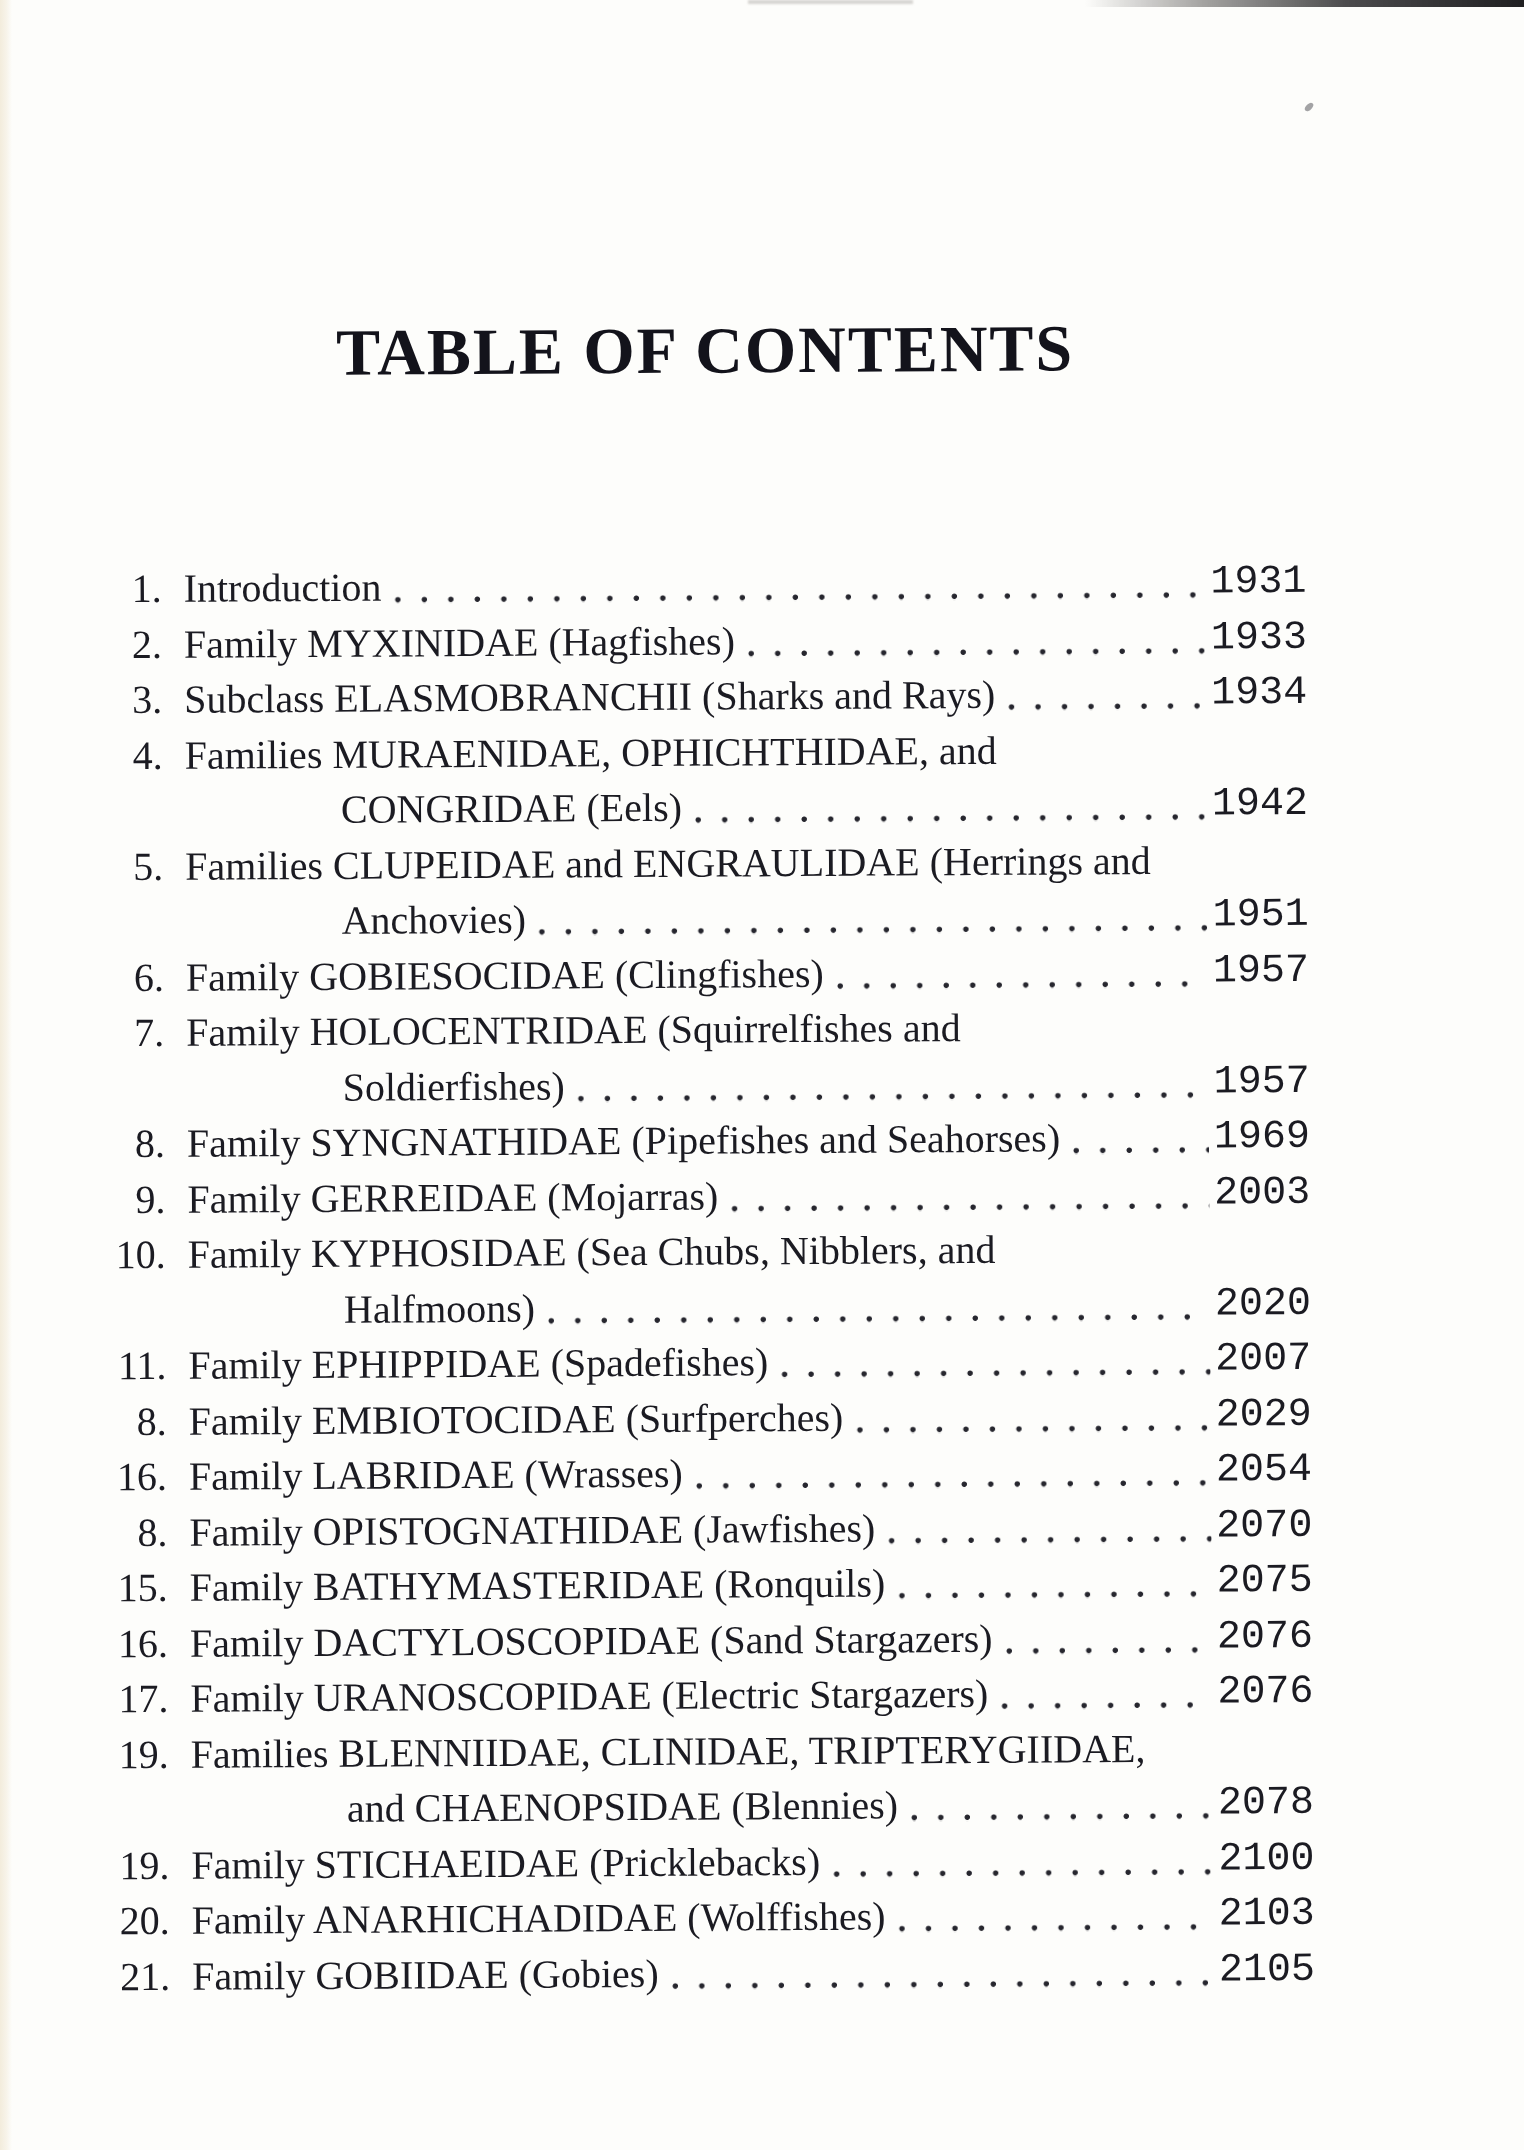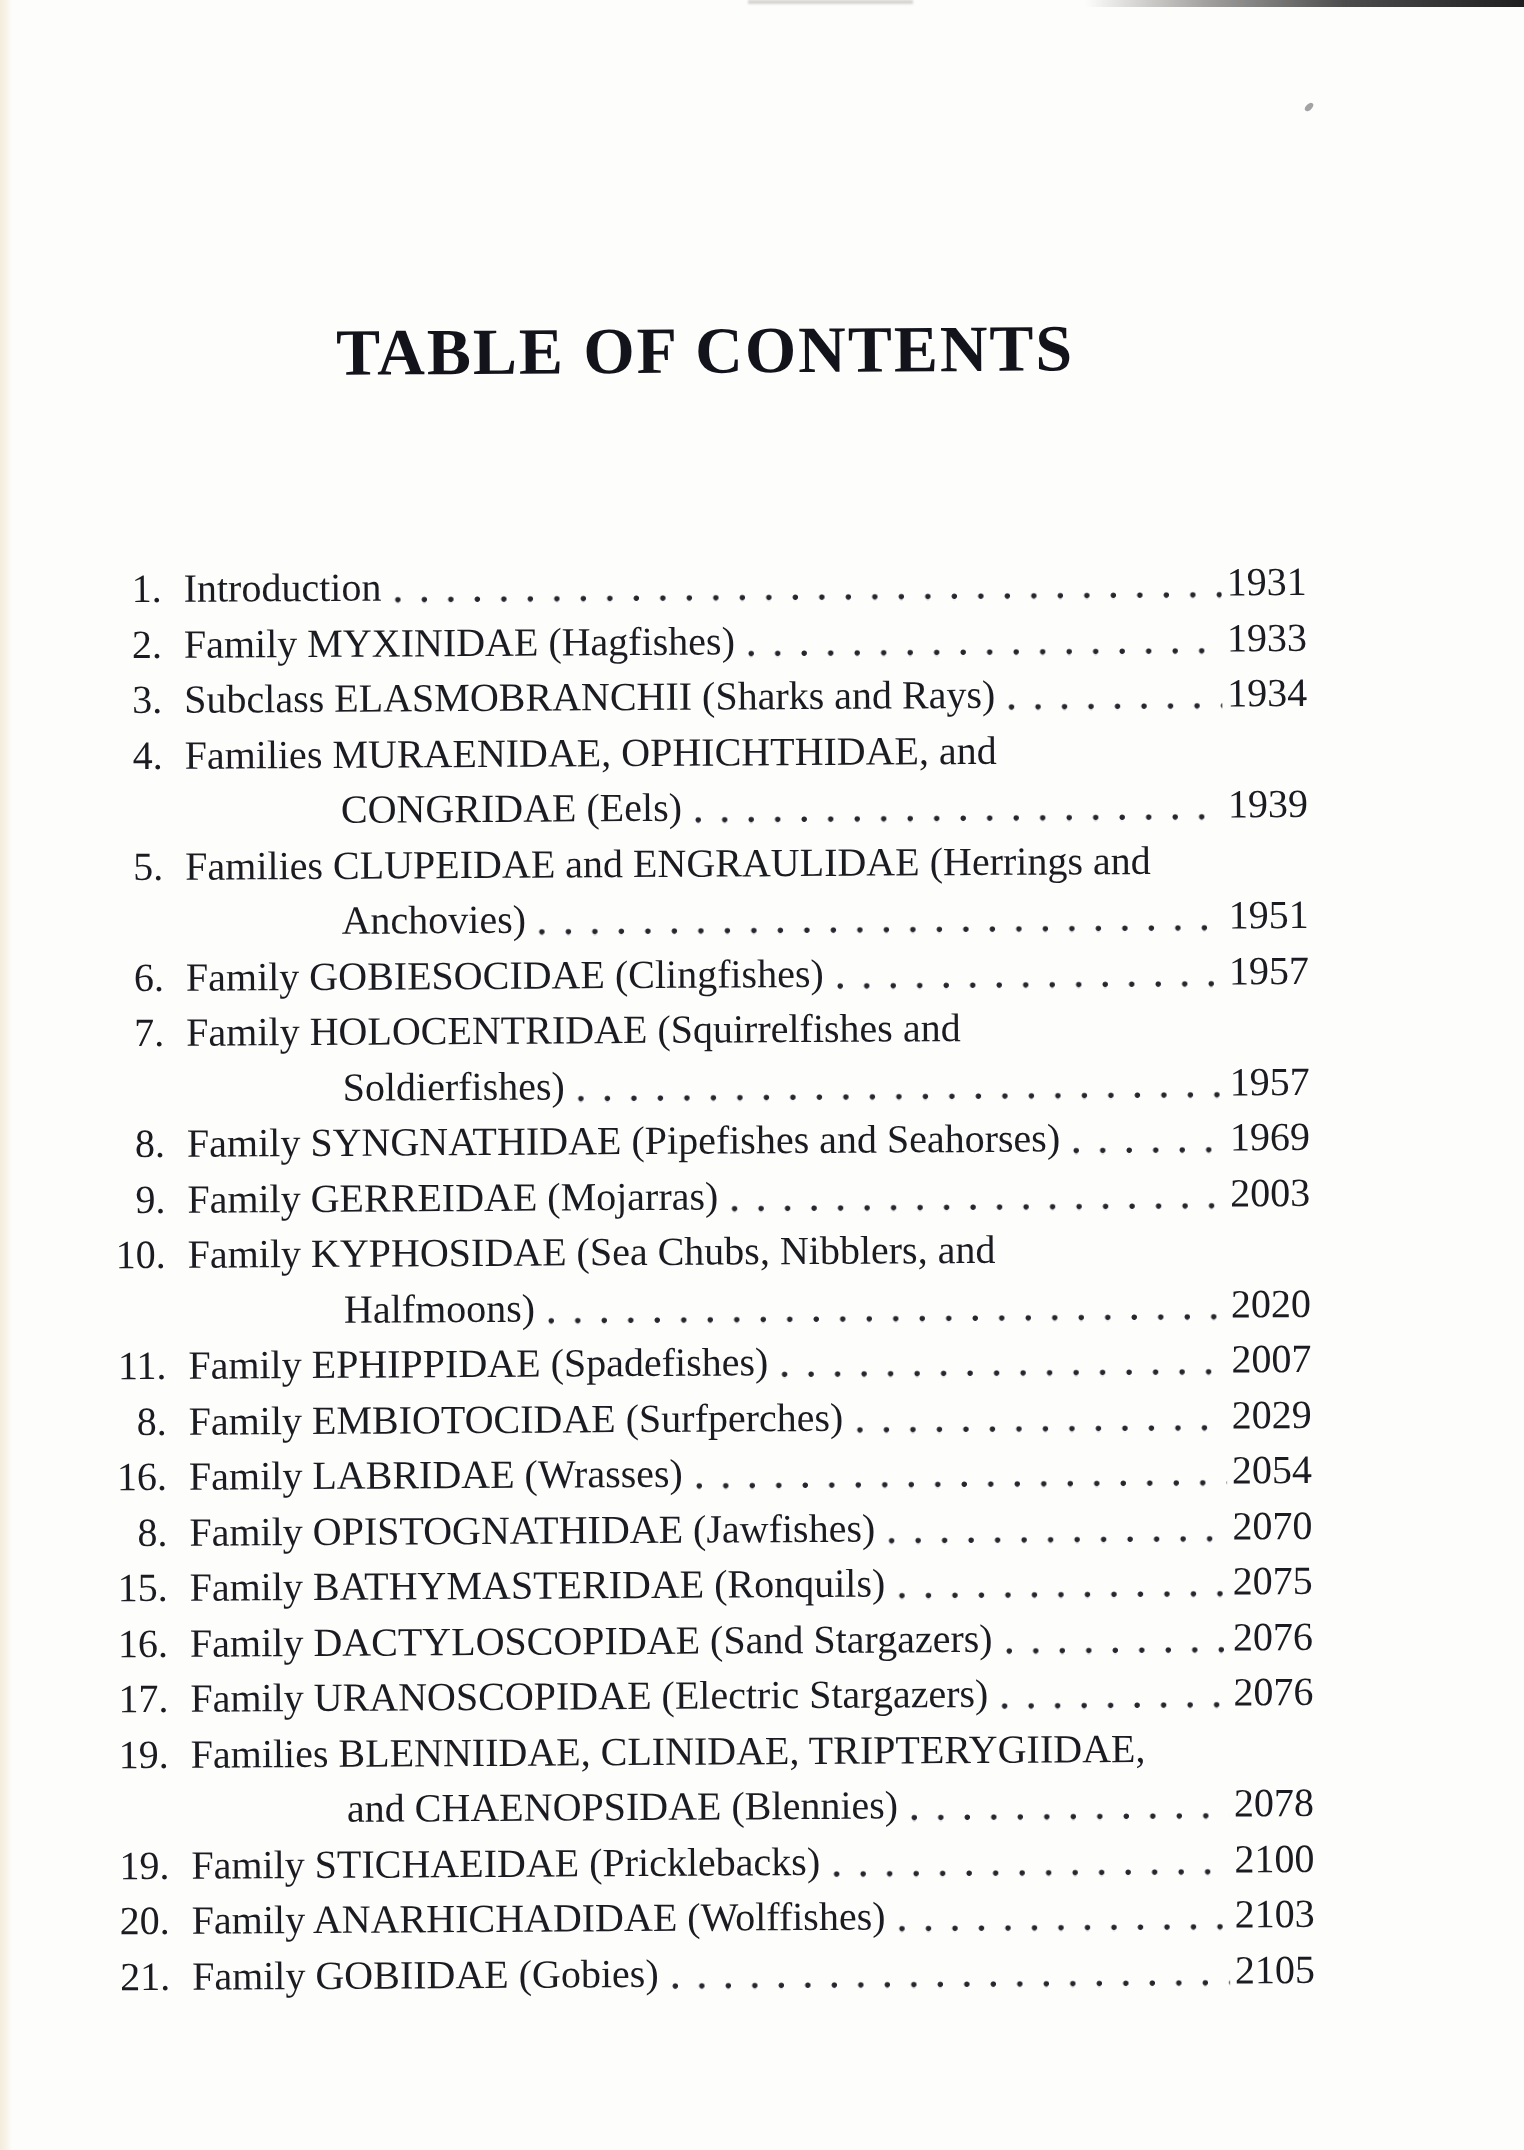--- a/index.html
+++ b/index.html
@@ -108,20 +108,21 @@
     margin-left: 9px;
     margin-right: 5px;
     background-image: radial-gradient(circle at 3.2px 3.2px, #26262e 2.3px, rgba(0,0,0,0) 3.1px);
     background-size: 26.5px 7px;
     background-repeat: repeat-x;
     background-position: 4px 37px;
   }
   .pagenum {
     flex: none;
     text-align: right;
+    font-family: Liberation Mono, monospace;
   }
 </style>
 </head>
 <body>
 
 <div class="page">
   <div class="edge-left"></div>
   <div class="edge-right"></div>
   <div class="scan-bar-top"></div>
   <div class="scan-smudge-top"></div>
@@ -148,21 +149,21 @@
           <span class="leader"></span>
           <span class="pagenum">1934</span>
         </div>
         <div class="row">
           <span class="num">4.</span>
           <span class="text">Families MURAENIDAE, OPHICHTHIDAE, and</span>
         </div>
         <div class="row cont">
           <span class="text">CONGRIDAE (Eels)</span>
           <span class="leader"></span>
-          <span class="pagenum">1939</span>
+          <span class="pagenum">1942</span>
         </div>
         <div class="row">
           <span class="num">5.</span>
           <span class="text">Families CLUPEIDAE and ENGRAULIDAE (Herrings and</span>
         </div>
         <div class="row cont">
           <span class="text">Anchovies)</span>
           <span class="leader"></span>
           <span class="pagenum">1951</span>
         </div>

